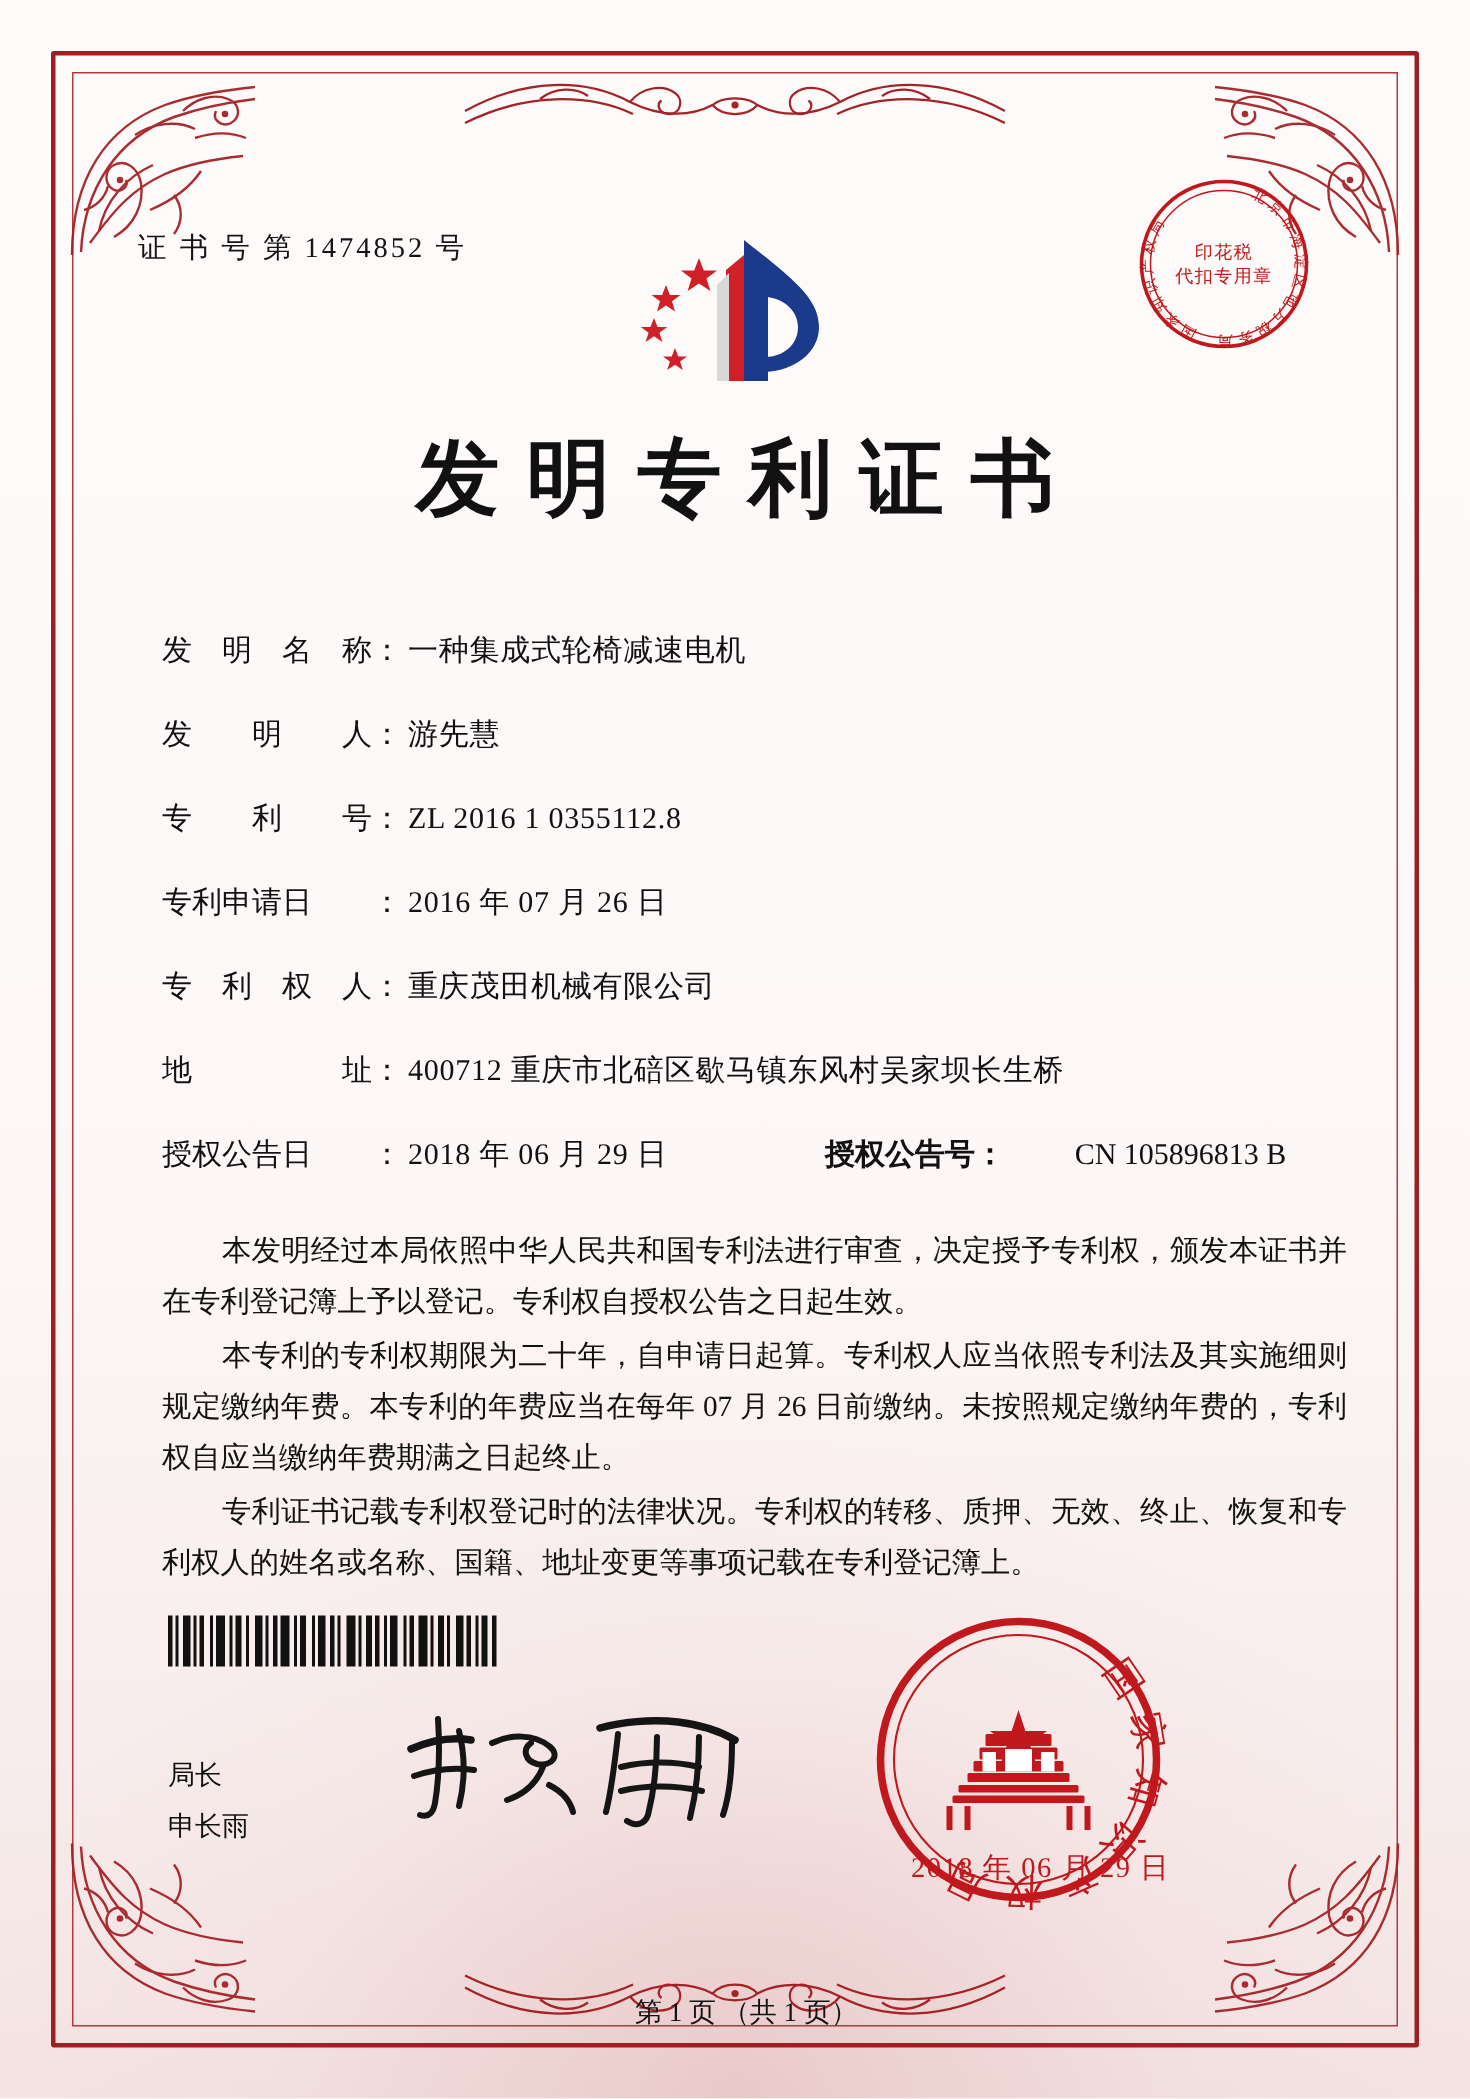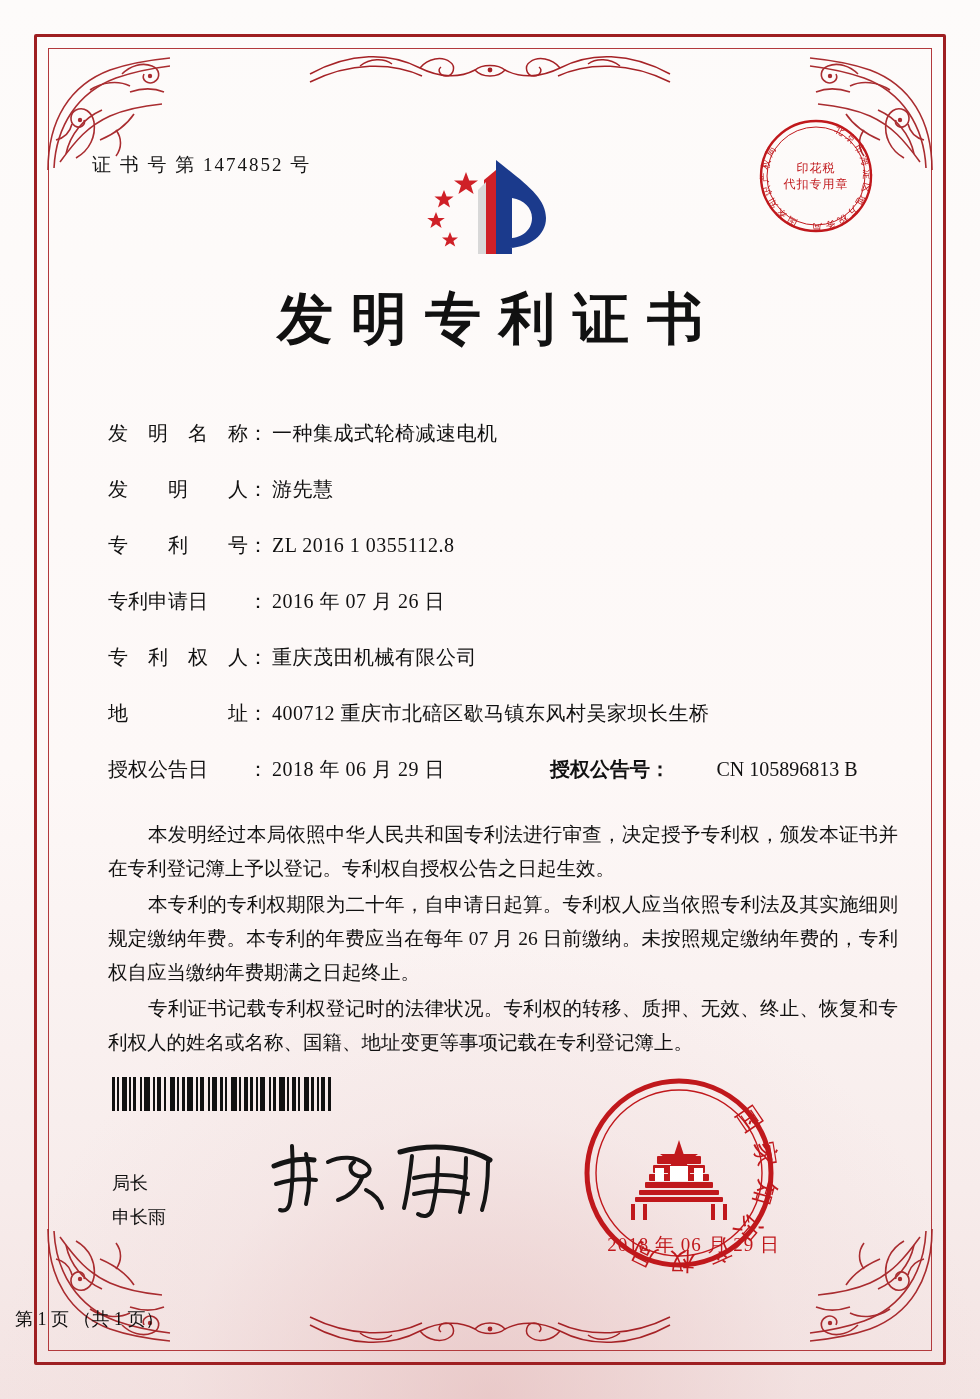--- a/index.html
+++ b/index.html
@@ -220,22 +220,22 @@
     top: 1232px;
     font-size: 19px;
     color: #c0181c;
     letter-spacing: 1px;
     white-space: nowrap;
   }
 
   .page-footer {
     position: absolute;
     left: 0; right: 0;
-    bottom: 68px;
-    text-align: left;
+    bottom: 46px;
+    text-align: center;
     font-size: 18px;
     color: #111;
     padding-left: 15px;
   }
 </style>
 </head>
 <body>
 
 <div class="page">
 

